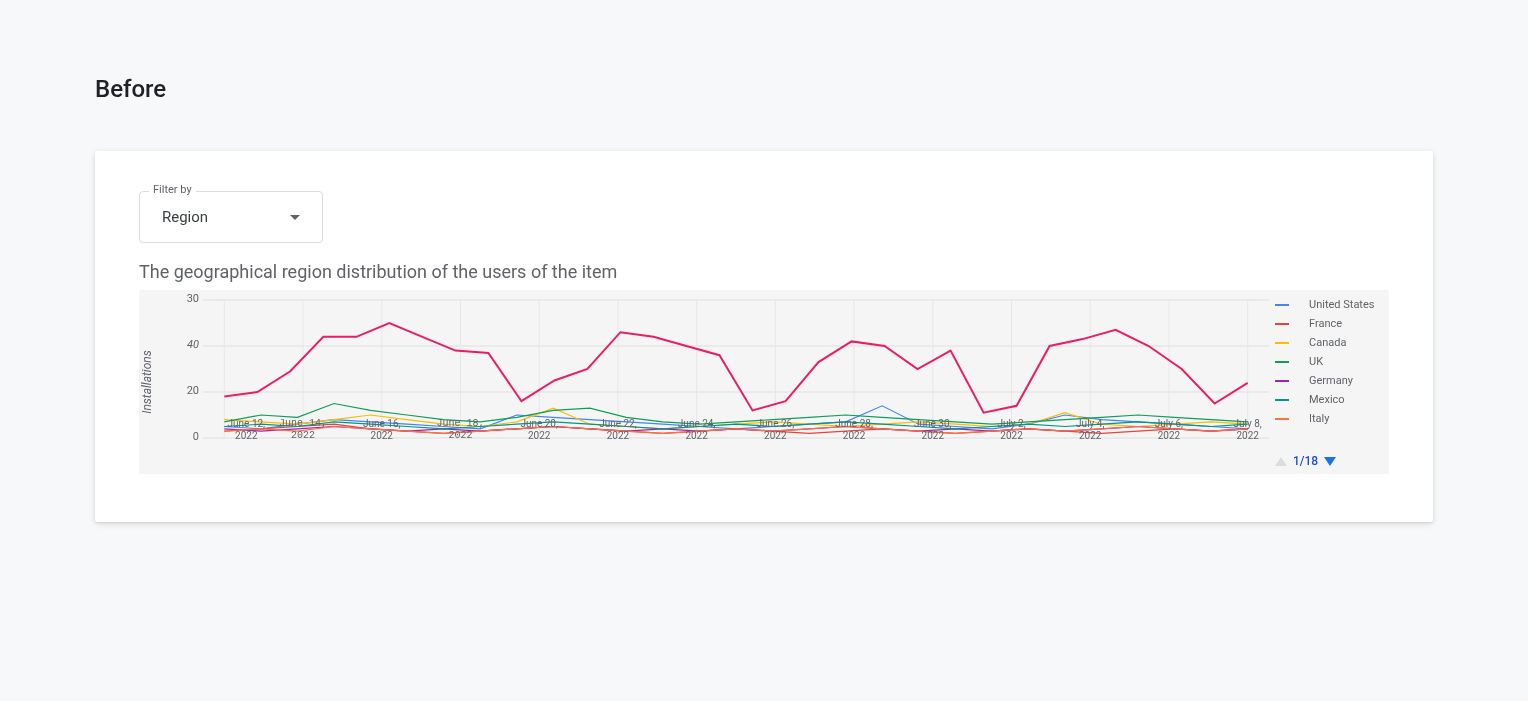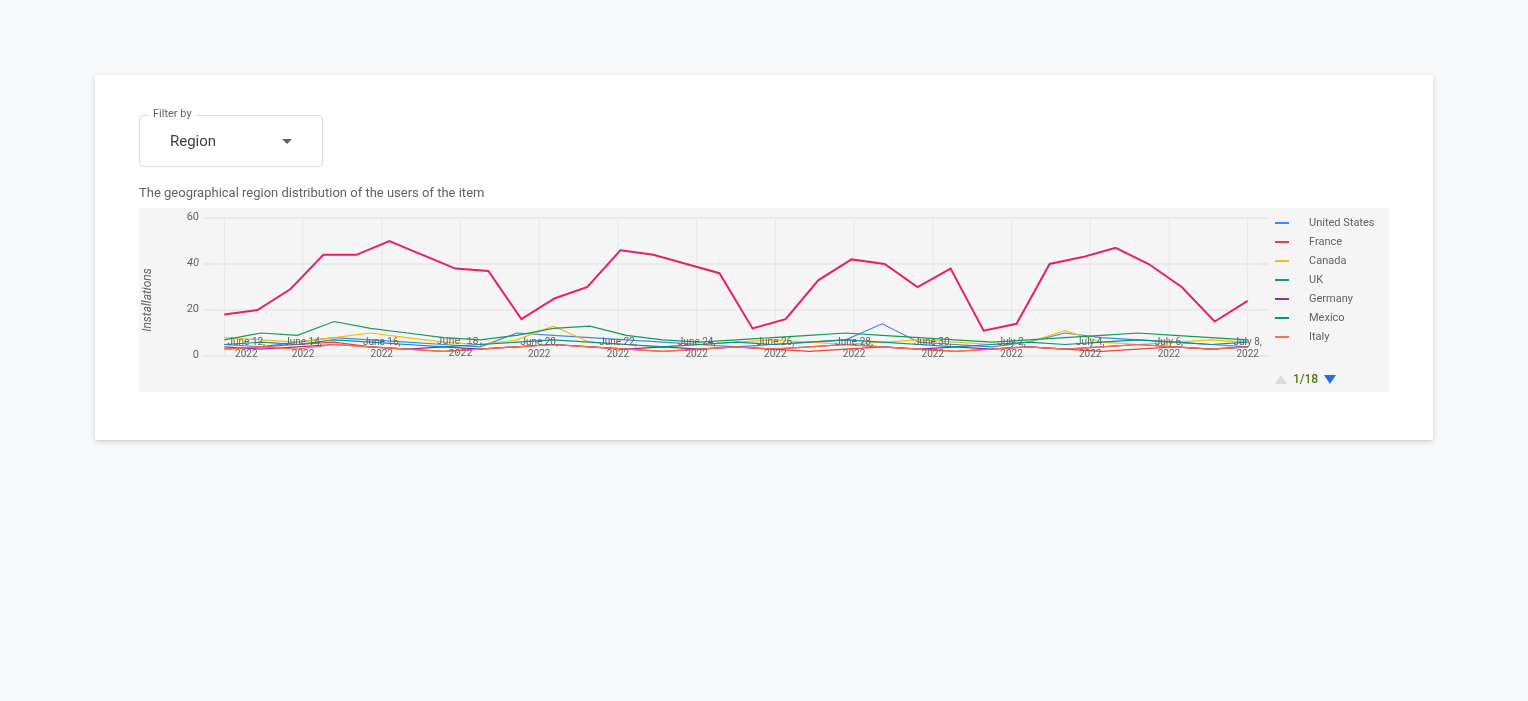--- a/index.html
+++ b/index.html
@@ -2,47 +2,48 @@
 <html><head>
 <meta charset="utf-8">
 <style>
 * { box-sizing: border-box; margin: 0; padding: 0; }
 body { font-family: Roboto, Arial, sans-serif; background: #f7f8fa; width: 1528px; height: 701px; overflow: hidden; }
 .page { padding: 75px 95px 0 95px; }
 .title { font-size: 24px; font-weight: 500; color: #202124; margin-bottom: 48px; }
 .card { background: #fff; border-radius: 2px; box-shadow: 0 2px 6px rgba(0,0,0,0.12), 0 1px 2px rgba(0,0,0,0.08); padding: 40px 44px 48px 44px; }
 .filter-wrap { position: relative; display: inline-block; margin-bottom: 18px; border-radius: 25px; }
 .filter-label { position: absolute; top: -8px; left: 10px; background: #fff; padding: 0 4px; font-size: 11px; color: #5f6368; }
-.filter-select { width: 184px; height: 52px; border: 1px solid #dadce0; border-radius: 4px; padding: 0 30px; display: flex; align-items: center; justify-content: space-between; cursor: pointer; }
+.filter-select { width: 184px; height: 52px; border: 1px solid #dadce0; border-radius: 4px; padding: 0 22px; display: flex; align-items: center; justify-content: space-between; cursor: pointer; }
 .filter-value { font-size: 15px; color: #3c4043; }
 .chevron { width: 0; height: 0; border-left: 5px solid transparent; border-right: 5px solid transparent; border-top: 5px solid #5f6368; }
-.desc { font-size: 13px; color: #5f6368; margin-bottom: 8px; }
+.desc { font-size: 18px; color: #5f6368; margin-bottom: 8px; }
 .chart-area { background: #f5f5f5; height: 184px; position: relative; display: flex; }
 .ylabel-box { width: 38px; position: relative; }
 .ylabel { position: absolute; left: 8px; top: 50%; transform: translate(-50%,-50%) rotate(-90deg); transform-origin: center; font-size: 12px; font-style: italic; color: #5f6368; white-space: nowrap; }
 .ytick-box { width: 26px; position: relative; }
 .ytick { position: absolute; right: 4px; font-size: 11px; color: #5f6368; transform: translateY(-50%); }
 .plot { flex: 1; position: relative; height: 148px; margin-top: 8px; }
 .plot svg { position: absolute; inset: 0; width: 100%; height: 100%; }
 .xaxis { position: absolute; left: 64px; right: 120px; bottom: 2px; height: 26px; }
 .xtick { position: absolute; font-size: 10px; color: #5f6368; text-align: center; line-height: 1.2; transform: translateX(-50%); white-space: nowrap; }
 .legend-box { width: 120px; padding: 8px 0 0 6px; position: relative; }
 .legend-item { display: flex; align-items: center; gap: 20px; margin-bottom: 6px; }
 .legend-swatch { width: 14px; height: 2px; display: block; }
 .legend-label { font-size: 11px; color: #5f6368; }
 .pager { position: absolute; bottom: 6px; left: 6px; display: flex; align-items: center; gap: 6px; }
 .pager-tri { width: 0; height: 0; }
 .tri-up { border-left: 6px solid transparent; border-right: 6px solid transparent; border-bottom: 9px solid #dadce0; cursor: pointer; }
 .tri-down { border-left: 6px solid transparent; border-right: 6px solid transparent; border-top: 9px solid #1a73e8; cursor: pointer; }
-.pager-text { font-size: 12px; color: #4d7c0f; font-weight: 500; text-align: center; }
+.pager-text { font-size: 12px; color: #1d4ed8; font-weight: 500; text-align: center; }
 </style>
 </head>
 <body>
 
 <div class="page">
+  <h1 class="title">Before</h1>
 
   <div class="card">
 
     <div class="filter-wrap">
       <span class="filter-label">Filter by</span>
       <div class="filter-select">
         <span class="filter-value">Region</span>
         <span class="chevron"></span>
       </div>
     </div>
@@ -50,21 +51,21 @@
     <div class="desc">The geographical region distribution of the users of the item</div>
 
     <div class="chart-area">
       <div class="ylabel-box">
         <span class="ylabel">Installations</span>
       </div>
       <div class="ytick-box" id="ytick-box">
           <div class="ytick" style="top: 146px;">0</div>
           <div class="ytick" style="top: 100px;">20</div>
           <div class="ytick" style="top: 54px; font-style: italic;">40</div>
-          <div class="ytick" style="top: 8px;">60</div>
+          <div class="ytick" style="top: 8px;">30</div>
         </div>
       <div class="plot">
         <svg id="plot-svg" viewBox="0 0 1000 148" preserveAspectRatio="none">
             <line x1="0" x2="1000" y1="140" y2="140" stroke="#e0e0e0" stroke-width="1"></line>
             <line x1="0" x2="1000" y1="94.00000000000001" y2="94.00000000000001" stroke="#e0e0e0" stroke-width="1"></line>
             <line x1="0" x2="1000" y1="48.00000000000001" y2="48.00000000000001" stroke="#e0e0e0" stroke-width="1"></line>
             <line x1="0" x2="1000" y1="2" y2="2" stroke="#e0e0e0" stroke-width="1"></line>
             <line x1="20" x2="20" y1="2" y2="140" stroke="#e8e8e8" stroke-width="1"></line>
             <line x1="93.84615384615384" x2="93.84615384615384" y1="2" y2="140" stroke="#e8e8e8" stroke-width="1"></line>
             <line x1="167.69230769230768" x2="167.69230769230768" y1="2" y2="140" stroke="#e8e8e8" stroke-width="1"></line>
@@ -83,21 +84,21 @@
             <polyline points="20.0,133.1 54.3,130.8 88.6,128.5 122.9,126.2 157.1,130.8 191.4,133.1 225.7,135.4 260.0,133.1 294.3,130.8 328.6,128.5 362.9,130.8 397.1,133.1 431.4,135.4 465.7,133.1 500.0,130.8 534.3,133.1 568.6,135.4 602.9,133.1 637.1,130.8 671.4,133.1 705.7,135.4 740.0,133.1 774.3,130.8 808.6,133.1 842.9,135.4 877.1,133.1 911.4,130.8 945.7,133.1 980.0,130.8" fill="none" stroke="#ea4335" stroke-width="1.2" vector-effect="non-scaling-stroke"></polyline>
             <polyline points="20.0,121.6 54.3,123.9 88.6,126.2 122.9,121.6 157.1,117.0 191.4,121.6 225.7,126.2 260.0,128.5 294.3,123.9 328.6,110.1 362.9,126.2 397.1,128.5 431.4,130.8 465.7,128.5 500.0,126.2 534.3,123.9 568.6,126.2 602.9,128.5 637.1,126.2 671.4,123.9 705.7,126.2 740.0,128.5 774.3,126.2 808.6,114.7 842.9,126.2 877.1,128.5 911.4,126.2 945.7,123.9 980.0,126.2" fill="none" stroke="#fbbc04" stroke-width="1.2" vector-effect="non-scaling-stroke"></polyline>
             <polyline points="20.0,123.9 54.3,117.0 88.6,119.3 122.9,105.5 157.1,112.4 191.4,117.0 225.7,121.6 260.0,123.9 294.3,119.3 328.6,112.4 362.9,110.1 397.1,119.3 431.4,123.9 465.7,126.2 500.0,123.9 534.3,121.6 568.6,119.3 602.9,117.0 637.1,119.3 671.4,121.6 705.7,123.9 740.0,126.2 774.3,123.9 808.6,121.6 842.9,119.3 877.1,117.0 911.4,119.3 945.7,121.6 980.0,123.9" fill="none" stroke="#0f9d58" stroke-width="1.2" vector-effect="non-scaling-stroke"></polyline>
             <polyline points="20.0,130.8 54.3,133.1 88.6,130.8 122.9,128.5 157.1,130.8 191.4,133.1 225.7,130.8 260.0,133.1 294.3,130.8 328.6,128.5 362.9,130.8 397.1,133.1 431.4,130.8 465.7,133.1 500.0,130.8 534.3,133.1 568.6,130.8 602.9,128.5 637.1,130.8 671.4,133.1 705.7,130.8 740.0,133.1 774.3,130.8 808.6,133.1 842.9,130.8 877.1,128.5 911.4,130.8 945.7,133.1 980.0,130.8" fill="none" stroke="#9c27b0" stroke-width="1.2" vector-effect="non-scaling-stroke"></polyline>
             <polyline points="20.0,128.5 54.3,126.2 88.6,128.5 122.9,123.9 157.1,126.2 191.4,128.5 225.7,130.8 260.0,128.5 294.3,126.2 328.6,123.9 362.9,126.2 397.1,128.5 431.4,130.8 465.7,128.5 500.0,126.2 534.3,128.5 568.6,126.2 602.9,123.9 637.1,126.2 671.4,128.5 705.7,130.8 740.0,128.5 774.3,126.2 808.6,128.5 842.9,126.2 877.1,123.9 911.4,126.2 945.7,128.5 980.0,126.2" fill="none" stroke="#009688" stroke-width="1.2" vector-effect="non-scaling-stroke"></polyline>
             <polyline points="20.0,133.1 54.3,130.8 88.6,133.1 122.9,128.5 157.1,130.8 191.4,133.1 225.7,135.4 260.0,133.1 294.3,130.8 328.6,128.5 362.9,130.8 397.1,133.1 431.4,135.4 465.7,133.1 500.0,130.8 534.3,133.1 568.6,130.8 602.9,128.5 637.1,130.8 671.4,133.1 705.7,135.4 740.0,133.1 774.3,130.8 808.6,133.1 842.9,130.8 877.1,128.5 911.4,130.8 945.7,133.1 980.0,130.8" fill="none" stroke="#ff7043" stroke-width="1.2" vector-effect="non-scaling-stroke"></polyline>
             <polyline points="20.0,98.6 51.0,94.0 81.9,73.3 112.9,38.8 143.9,38.8 174.8,25.0 205.8,38.8 236.8,52.6 267.7,54.9 298.7,103.2 329.7,82.5 360.6,71.0 391.6,34.2 422.6,38.8 453.5,48.0 484.5,57.2 515.5,112.4 546.5,103.2 577.4,64.1 608.4,43.4 639.4,48.0 670.3,71.0 701.3,52.6 732.3,114.7 763.2,107.8 794.2,48.0 825.2,41.1 856.1,31.9 887.1,48.0 918.1,71.0 949.0,105.5 980.0,84.8" fill="none" stroke="#e91e63" stroke-width="2" vector-effect="non-scaling-stroke"></polyline>
           </svg>
         <div class="xaxis" id="xaxis-inner" style="left:0;right:0;">
             <div class="xtick" style="left: 2%; margin-left: 22px;">June 12,<br>2022</div>
-            <div class="xtick" style="left: 9.38462%;">June 14,<br>2022</div>
+            <div class="xtick" style="left: 9.38462%; font-family: Liberation Mono, monospace;">June 14,<br>2022</div>
             <div class="xtick" style="left: 16.7692%;">June 16,<br>2022</div>
             <div class="xtick" style="left: 24.1538%; font-family: Liberation Mono, monospace;">June 18,<br>2022</div>
             <div class="xtick" style="left: 31.5385%;">June 20,<br>2022</div>
             <div class="xtick" style="left: 38.9231%;">June 22,<br>2022</div>
             <div class="xtick" style="left: 46.3077%; text-align: center;">June 24,<br>2022</div>
             <div class="xtick" style="left: 53.6923%;">June 26,<br>2022</div>
             <div class="xtick" style="left: 61.0769%;">June 28,<br>2022</div>
             <div class="xtick" style="left: 68.4615%;">June 30,<br>2022</div>
             <div class="xtick" style="left: 75.8462%;">July 2,<br>2022</div>
             <div class="xtick" style="left: 83.2308%;">July 4,<br>2022</div>

